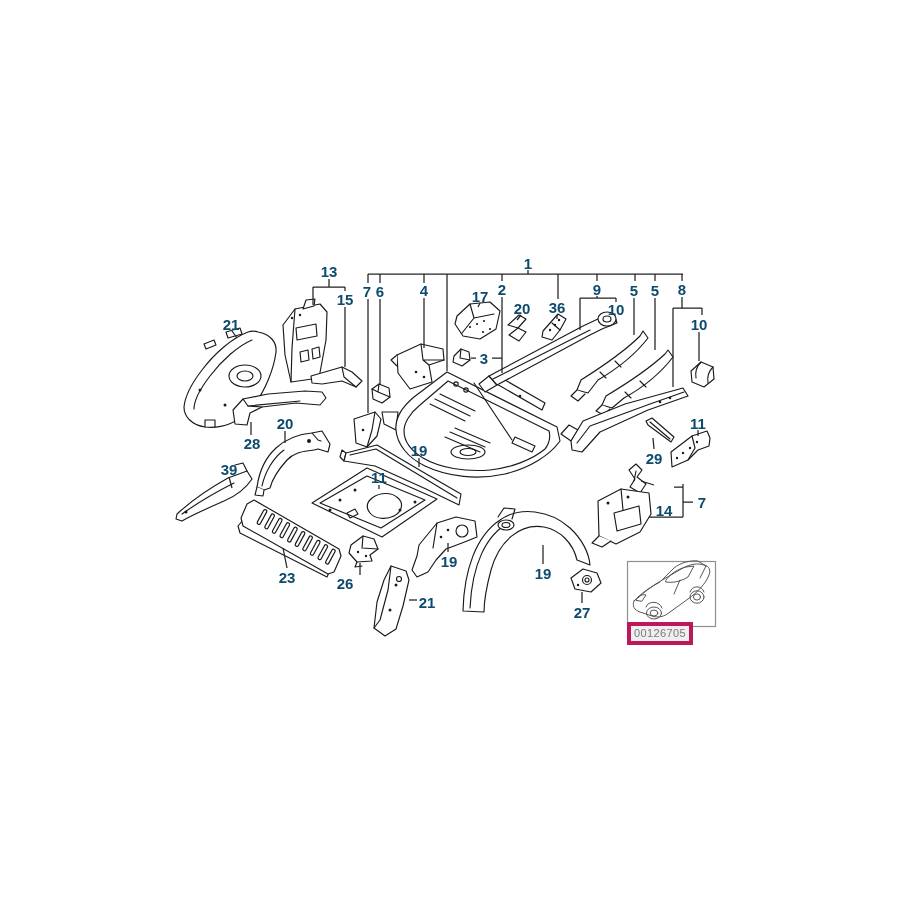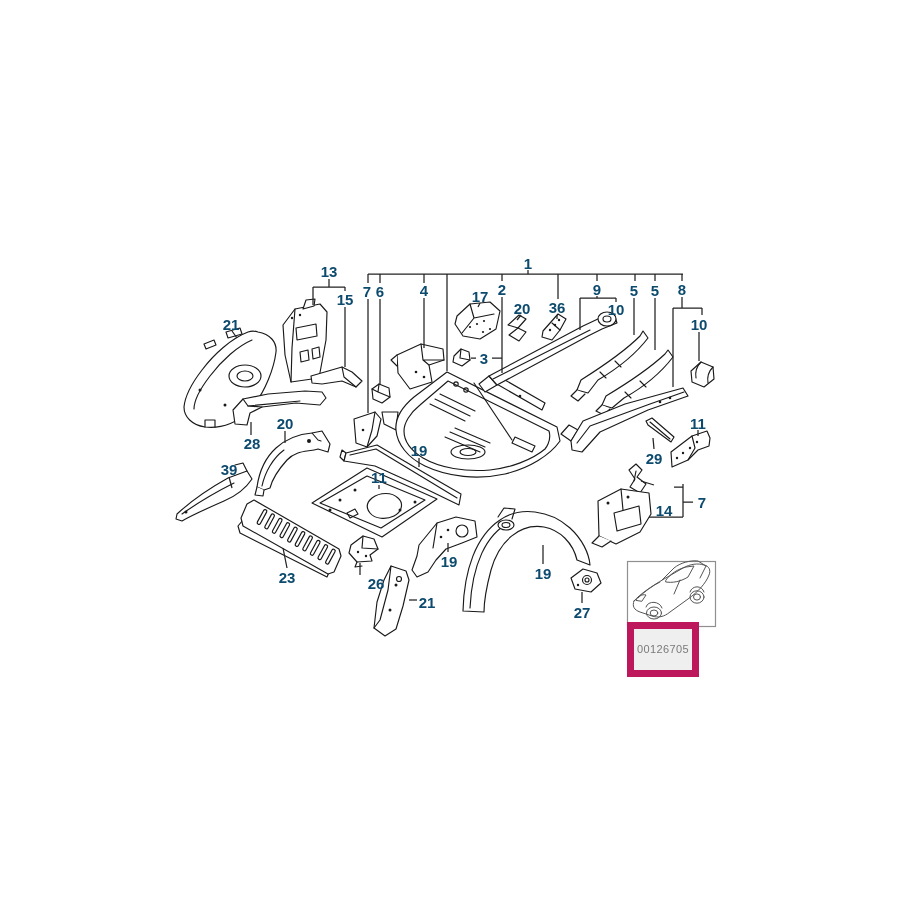--- a/index.html
+++ b/index.html
@@ -2,21 +2,21 @@
 <html><head>
 <meta charset="utf-8">
 <style>
   html,body{margin:0;padding:0;background:#fff;}
   .stage{position:relative;width:900px;height:900px;background:#fff;overflow:hidden;
          font-family:"Liberation Sans","DejaVu Sans",sans-serif;}
   .stage svg{position:absolute;left:0;top:0;}
   .co{position:absolute;transform:translate(-50%,-50%);
       font-weight:bold;font-size:15px;color:#0c4a6e;line-height:1;letter-spacing:0;}
   .inset-code{position:absolute;left:627px;top:622px;height:13px;line-height:13px;
-      padding:14px 3px;border:7px solid #be185d;background:#efefef;color:#7a7a7a;
+      padding:1px 3px;border:4px solid #be185d;background:#efefef;color:#7a7a7a;
       font-size:11px;letter-spacing:.4px;}
 </style>
 </head>
 <body>
 
 <div class="stage">
 
 <svg width="900" height="900" viewBox="0 0 900 900">
 
   <g stroke="#1a1a1a" stroke-width="1.15" fill="#fff" stroke-linejoin="round" stroke-linecap="round">
@@ -340,21 +340,21 @@
   <div class="co" style="left:698px;top:423px">11</div>
   <div class="co" style="left:480px;top:296px">17</div>
   <div class="co" style="left:419px;top:450px">19</div>
   <div class="co" style="left:449px;top:561px">19</div>
   <div class="co" style="left:285px;top:423px">20</div>
   <div class="co" style="left:427px;top:602px">21</div>
   <div class="co" style="left:229px;top:469px">39</div>
   <div class="co" style="left:287px;top:577px">23</div>
   <div class="co" style="left:543px;top:573px">19</div>
   <div class="co" style="left:231px;top:324px">21</div>
-  <div class="co" style="left:376px;top:583px">26</div>
+  <div class="co" style="left:345px;top:583px">26</div>
   <div class="co" style="left:582px;top:612px">27</div>
   <div class="co" style="left:252px;top:443px">28</div>
   <div class="co" style="left:654px;top:458px">29</div>
   <div class="co" style="left:522px;top:308px">20</div>
   <div class="co" style="left:557px;top:307px">36</div>
 
   <div class="inset-code">00126705</div>
 </div>
 
 </body></html>

